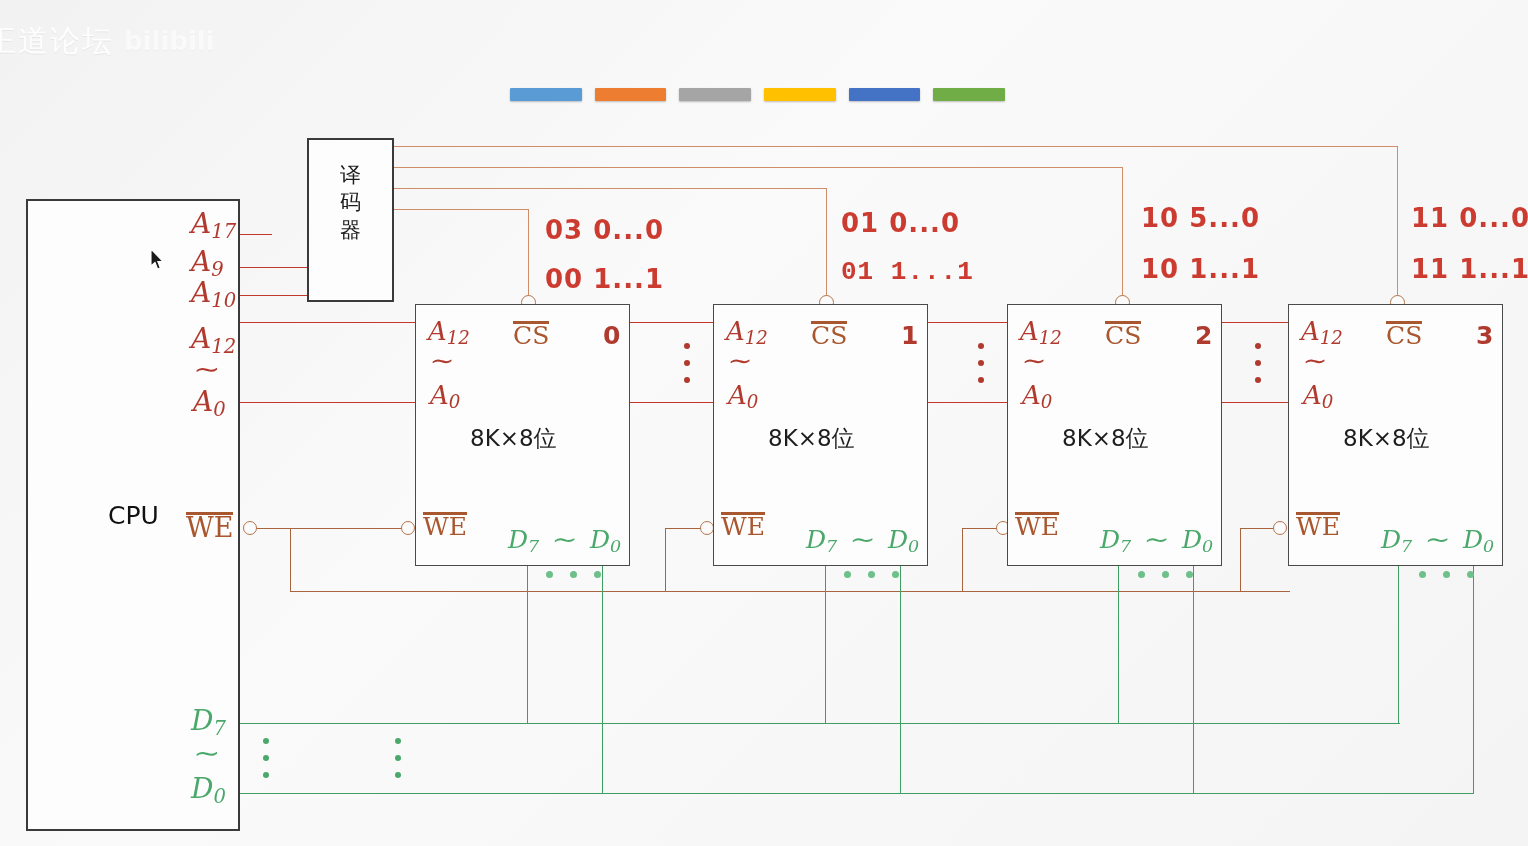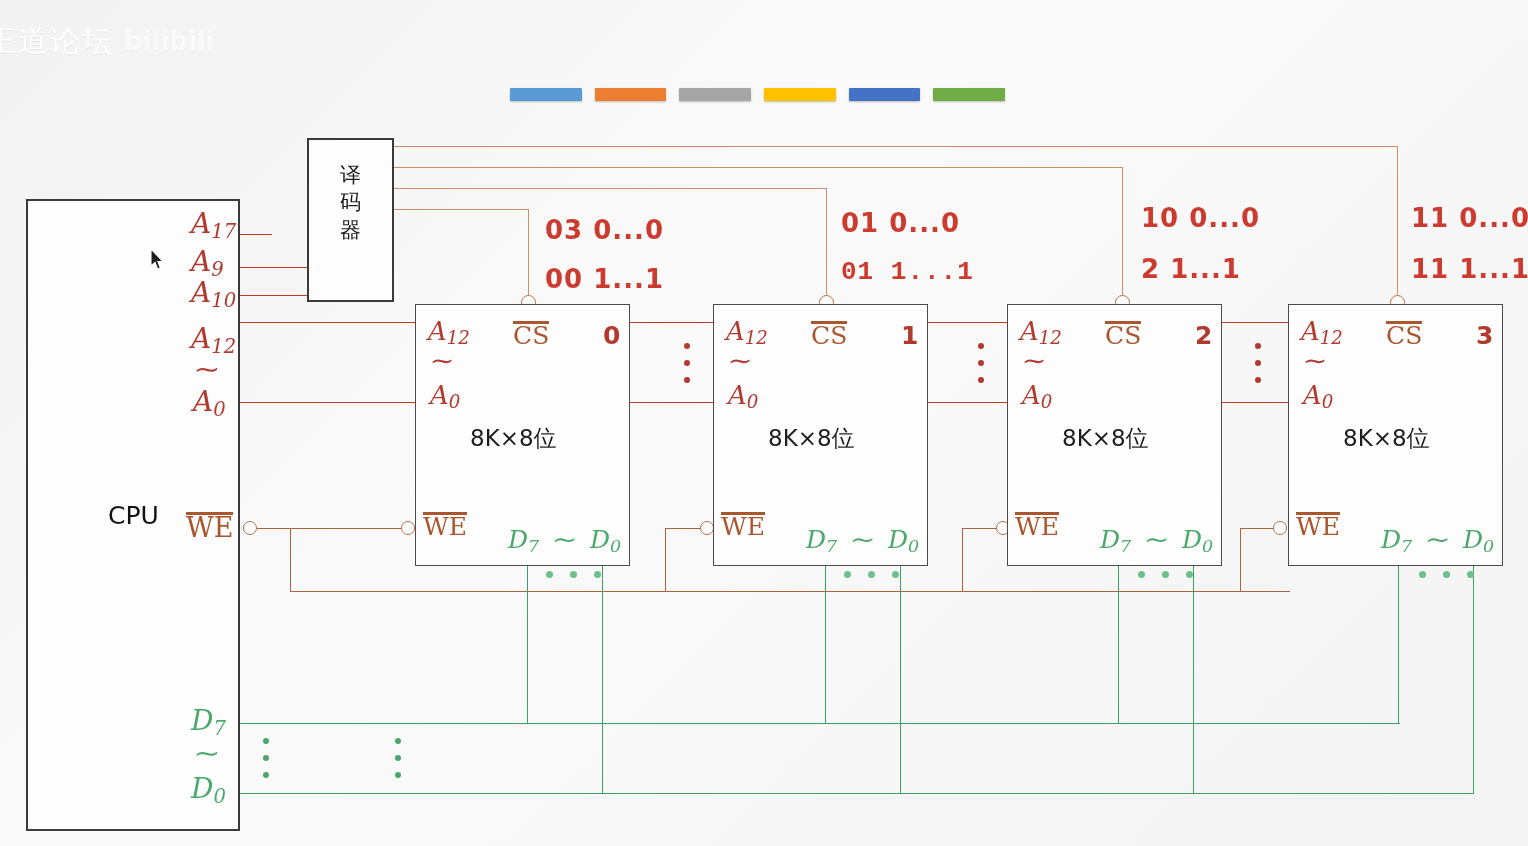--- a/index.html
+++ b/index.html
@@ -250,22 +250,22 @@
       <span>译</span>
       <span>码</span>
       <span>器</span>
     </div>
   </div>
 
   <div class="lbl abs addr-lbl" style="left:545px;top:217px;">03 0...0</div>
   <div class="lbl abs addr-lbl" style="left:545px;top:266px;">00 1...1</div>
   <div class="lbl abs addr-lbl" style="left:841px;top:210px;text-align:right;">01 0...0</div>
   <div class="lbl abs addr-lbl" style="left:841px;top:259px;font-family:Liberation Mono, monospace;">01 1...1</div>
-  <div class="lbl abs addr-lbl" style="left:1141px;top:205px;">10 0...0</div>
-  <div class="lbl abs addr-lbl" style="left:1141px;top:256px;">2 1...1</div>
+  <div class="lbl abs addr-lbl" style="left:1141px;top:205px;">10 5...0</div>
+  <div class="lbl abs addr-lbl" style="left:1141px;top:256px;">10 1...1</div>
   <div class="lbl abs addr-lbl" style="left:1411px;top:205px;">11 0...0</div>
   <div class="lbl abs addr-lbl" style="left:1411px;top:256px;">11 1...1</div>
 
   <div class="box thin abs" style="left:415px;top:304px;width:215px;height:262px;"></div>
   <div class="lbl abs serif-i sig-red" style="left:428px;top:318px;font-size:26px;">
     <span>A</span><span class="sub">12</span>
   </div>
   <div class="lbl abs sig-red tilde" style="left:432px;top:349px;font-size:24px;">∼</div>
   <div class="lbl abs serif-i sig-red" style="left:430px;top:382px;font-size:26px;">
     <span>A</span><span class="sub">0</span>

